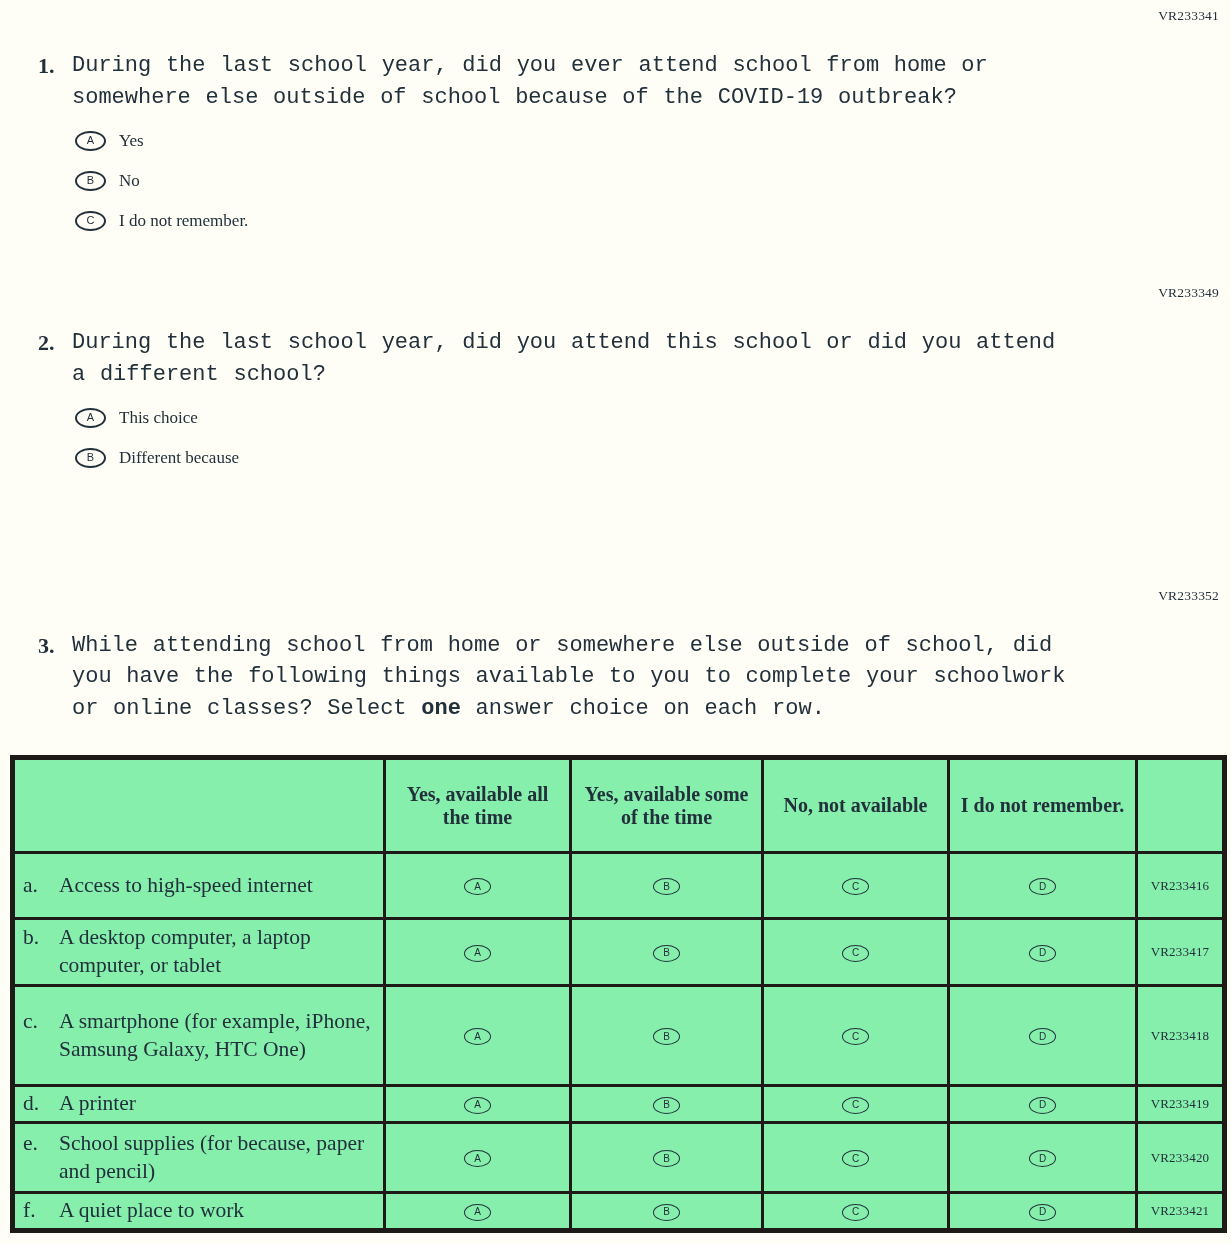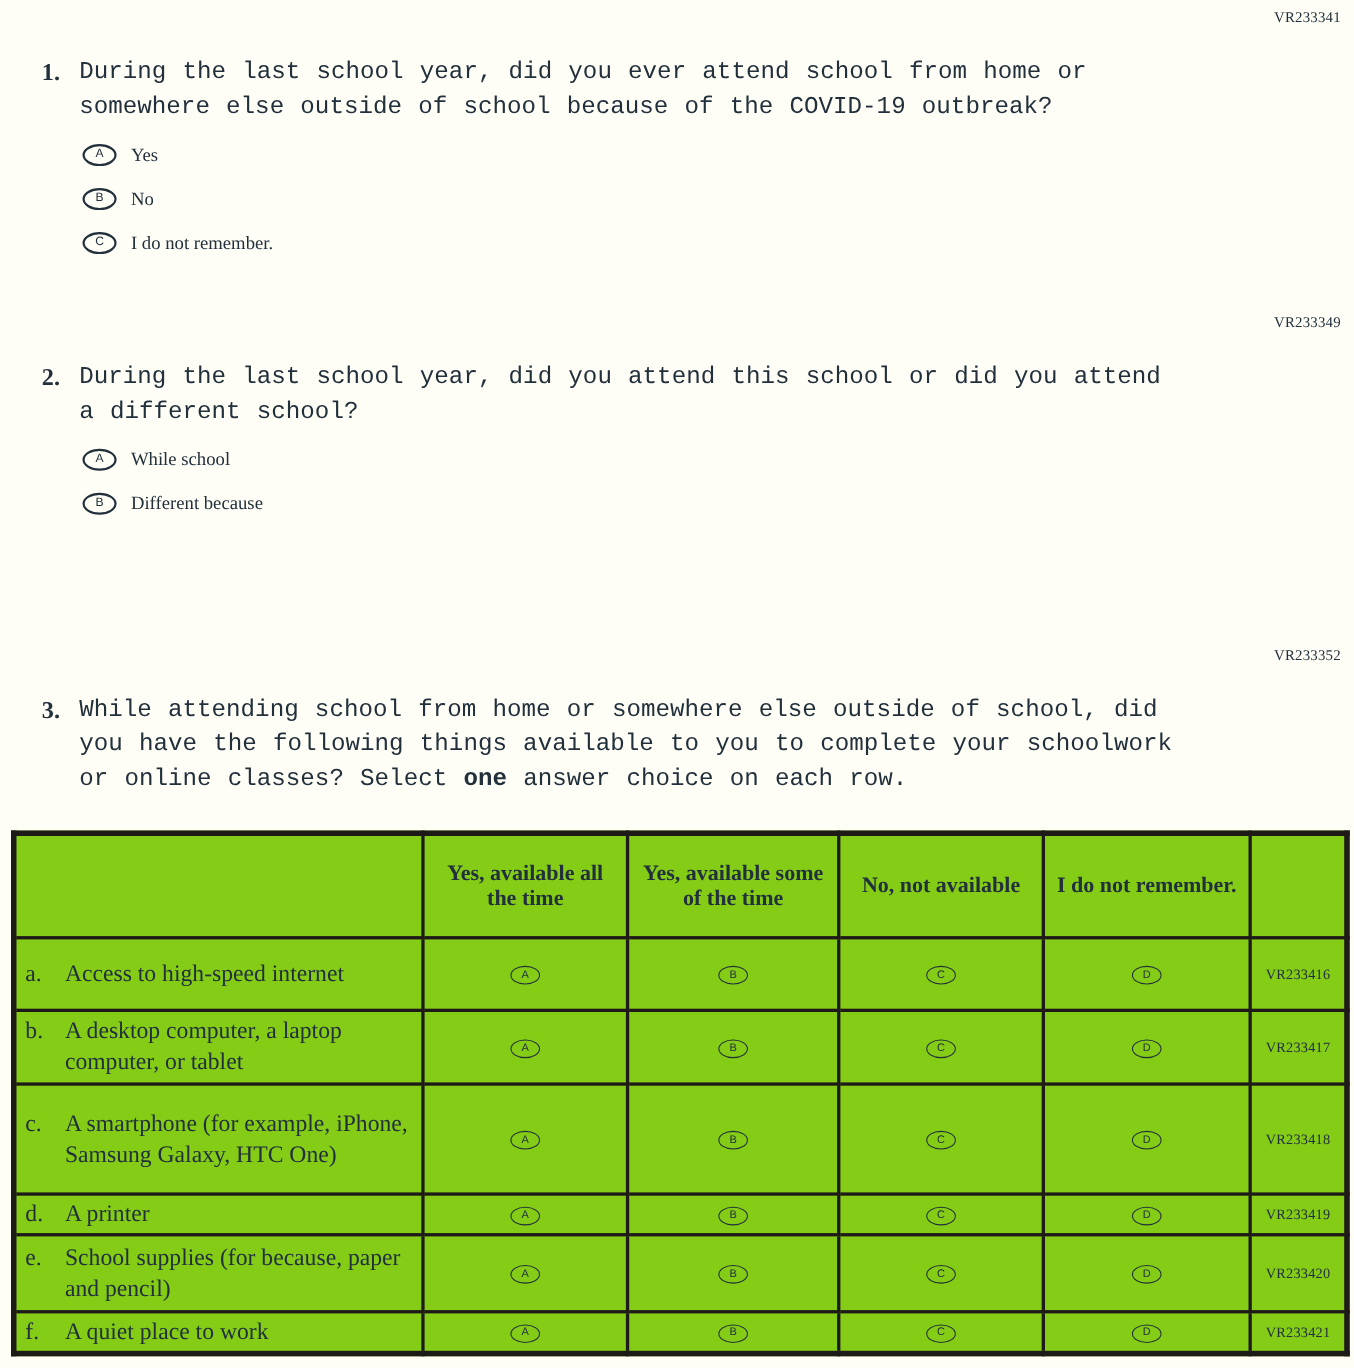--- a/index.html
+++ b/index.html
@@ -41,21 +41,21 @@
     line-height: 1;
     flex: none;
   }
   .opt-label { margin-left: 13px; font-size: 17px; }
 
   table.grid {
     border-collapse: collapse;
     width: 1212px;
     margin: 30px 0 0 10px;
     table-layout: fixed;
-    background: #84cc16;
+    background: #86efac;
     border: 5px solid #1e1a18;
   }
   table.grid th, table.grid td { border: 3px solid #1e1a18; }
   thead th {
     font-size: 20px;
     font-weight: bold;
     text-align: center;
     vertical-align: middle;
     line-height: 1.15;
     padding: 6px 8px;
@@ -116,21 +116,21 @@
   <div class="vr-code second">VR233349</div>
 
   <div class="question">
     <span class="q-num">2.</span>
     <div class="q-text">During the last school year, did you attend this school or did you attend a different school?</div>
   </div>
 
   <div class="options">
     <div class="option">
       <span class="bubble">A</span>
-      <span class="opt-label">While school</span>
+      <span class="opt-label">This choice</span>
     </div>
     <div class="option">
       <span class="bubble">B</span>
       <span class="opt-label">Different because</span>
     </div>
   </div>
 
   <div class="vr-code third">VR233352</div>
 
   <div class="question">

